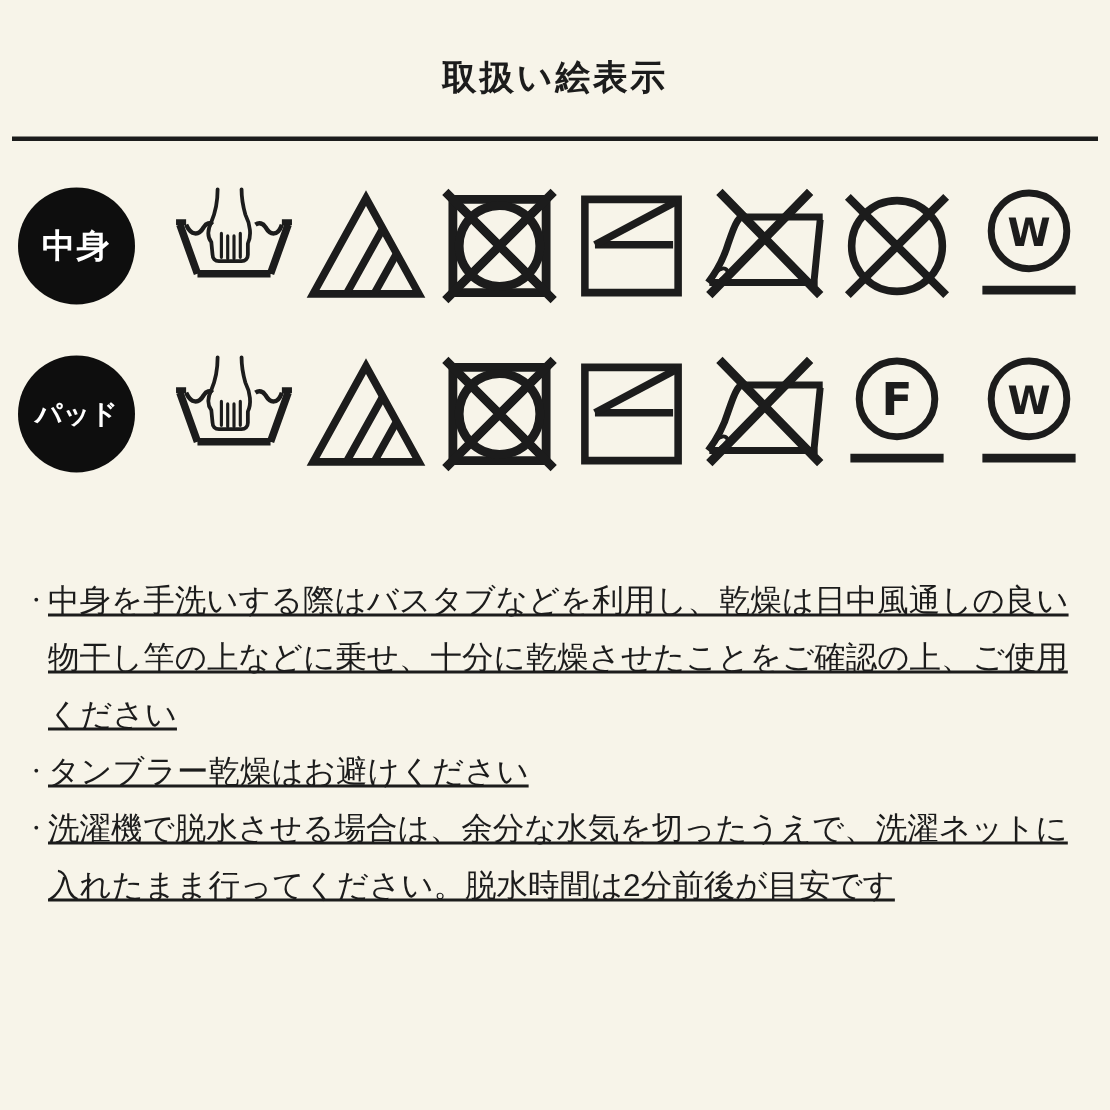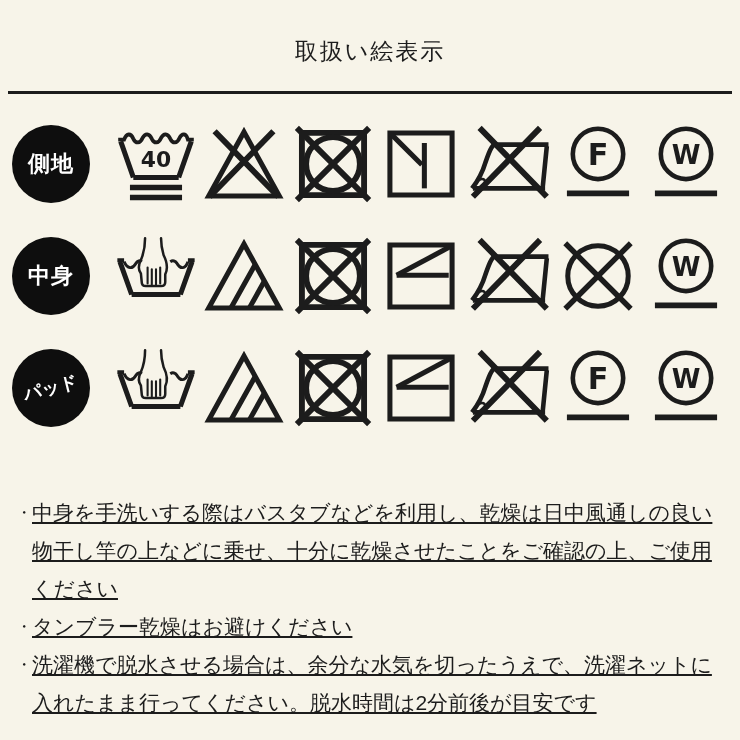--- a/index.html
+++ b/index.html
@@ -4,21 +4,21 @@
 <style>
   html,body{margin:0;padding:0;}
   body{
     width:740px;height:740px;overflow:hidden;
     background:#f7f4e9;color:#1c1c1c;
     font-family:"Liberation Sans","DejaVu Sans",sans-serif;
     position:relative;
   }
   
   .header{padding-top:36px;text-align:center;}
-  .page-title{font-size:23px;font-weight:normal;letter-spacing:2px;}
+  .page-title{font-size:23px;font-weight:bold;letter-spacing:2px;}
   .divider{margin:24px 8px 0 8px;border-top:3px solid #1c1c1c;height:0;}
 
   
   .care-table{padding:14px 10px 0 12px;}
   .care-row{display:flex;align-items:center;height:112px;}
   .row-label{
     width:78px;height:78px;border-radius:50%;background:#0e0e0e;
     display:flex;align-items:center;justify-content:center;
     flex:0 0 78px;margin-right:24px;
   }
@@ -117,48 +117,20 @@
 </svg>
 
 <div class="header">
   <div class="page-title">取扱い絵表示</div>
   <div class="divider"></div>
 </div>
 
 <div class="care-table">
     <div class="care-row">
     <div class="row-label">
-      <span class="row-label-text">側地</span>
-    </div>
-    <div class="symbols">
-        <svg class="care-symbol" viewBox="0 0 100 100">
-          <use href="#sym-wash-40-gentle" xlink:href="#sym-wash-40-gentle"></use>
-        </svg>
-        <svg class="care-symbol" viewBox="0 0 100 100">
-          <use href="#sym-do-not-bleach" xlink:href="#sym-do-not-bleach"></use>
-        </svg>
-        <svg class="care-symbol" viewBox="0 0 100 100">
-          <use href="#sym-do-not-tumble-dry" xlink:href="#sym-do-not-tumble-dry"></use>
-        </svg>
-        <svg class="care-symbol" viewBox="0 0 100 100">
-          <use href="#sym-line-dry-in-shade" xlink:href="#sym-line-dry-in-shade"></use>
-        </svg>
-        <svg class="care-symbol" viewBox="0 0 100 100">
-          <use href="#sym-do-not-iron" xlink:href="#sym-do-not-iron"></use>
-        </svg>
-        <svg class="care-symbol" viewBox="0 0 100 100">
-          <use href="#sym-dry-clean-f-gentle" xlink:href="#sym-dry-clean-f-gentle"></use>
-        </svg>
-        <svg class="care-symbol" viewBox="0 0 100 100">
-          <use href="#sym-wet-clean-w-gentle" xlink:href="#sym-wet-clean-w-gentle"></use>
-        </svg>
-      </div>
-  </div>
-    <div class="care-row">
-    <div class="row-label">
       <span class="row-label-text">中身</span>
     </div>
     <div class="symbols">
         <svg class="care-symbol" viewBox="0 0 100 100">
           <use href="#sym-hand-wash" xlink:href="#sym-hand-wash"></use>
         </svg>
         <svg class="care-symbol" viewBox="0 0 100 100">
           <use href="#sym-non-chlorine-bleach" xlink:href="#sym-non-chlorine-bleach"></use>
         </svg>
         <svg class="care-symbol" viewBox="0 0 100 100">

